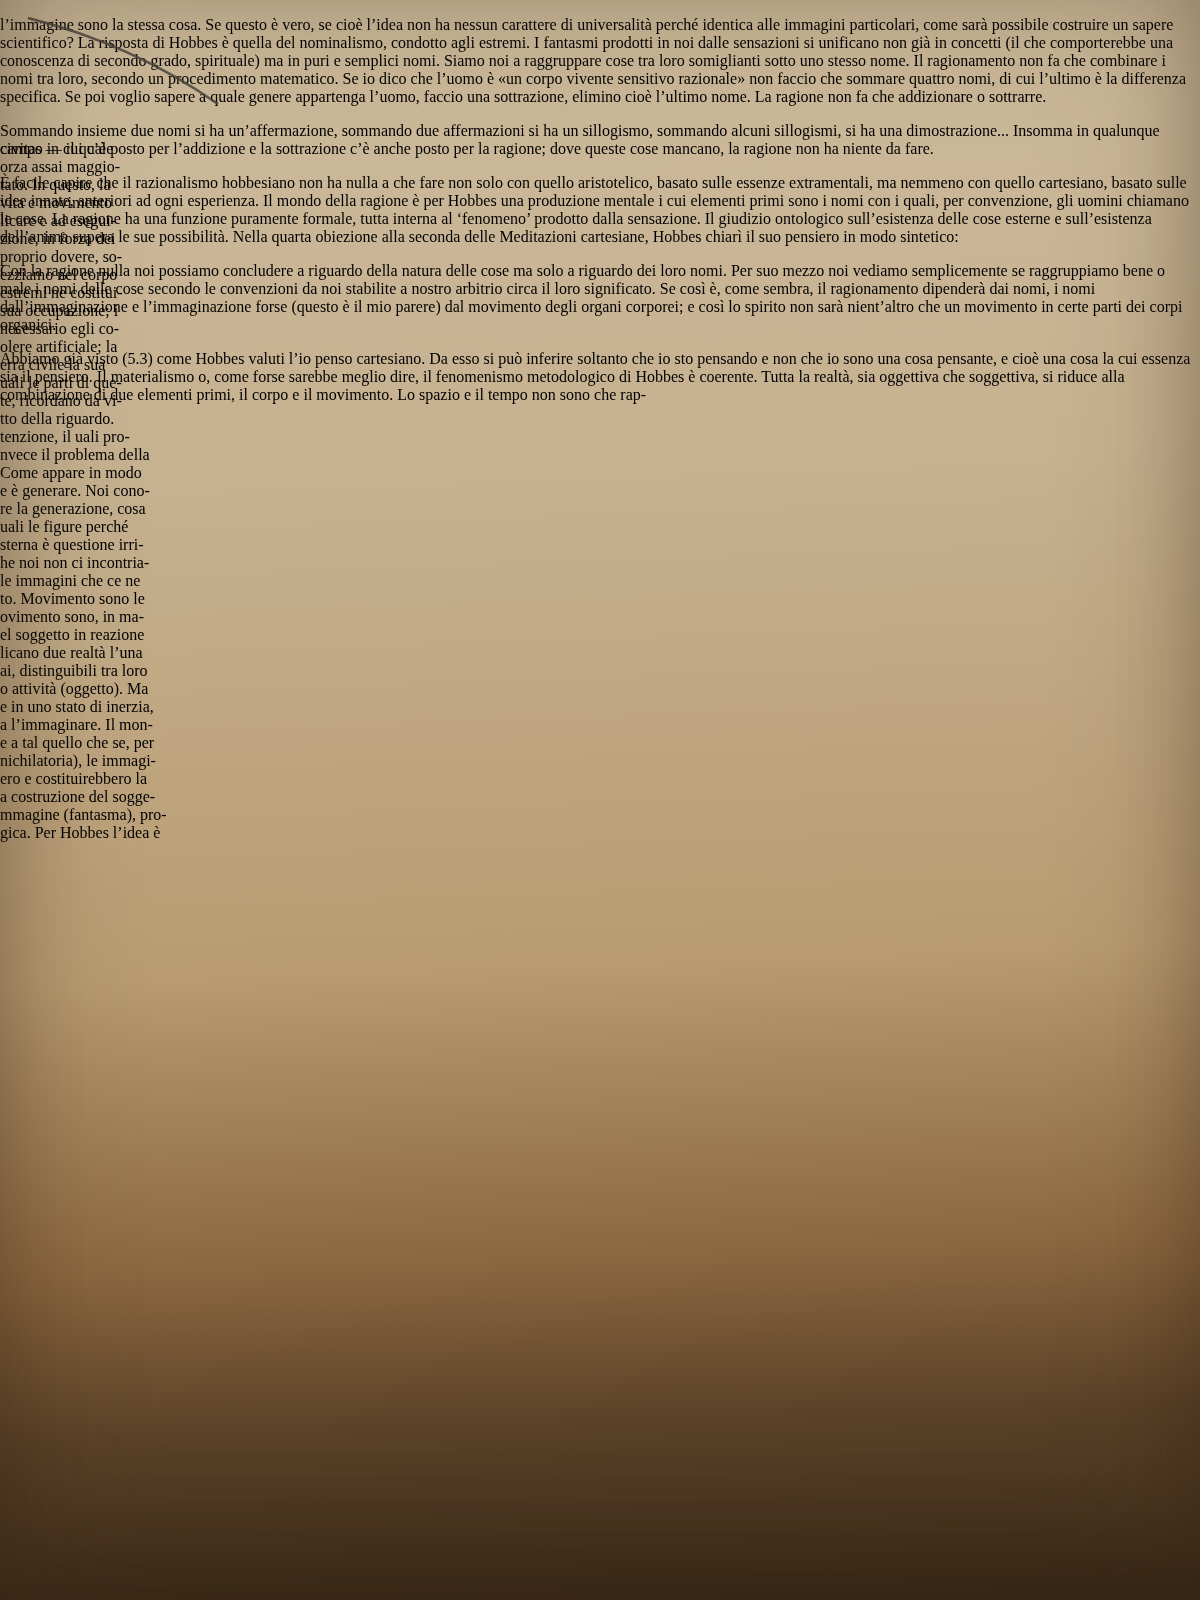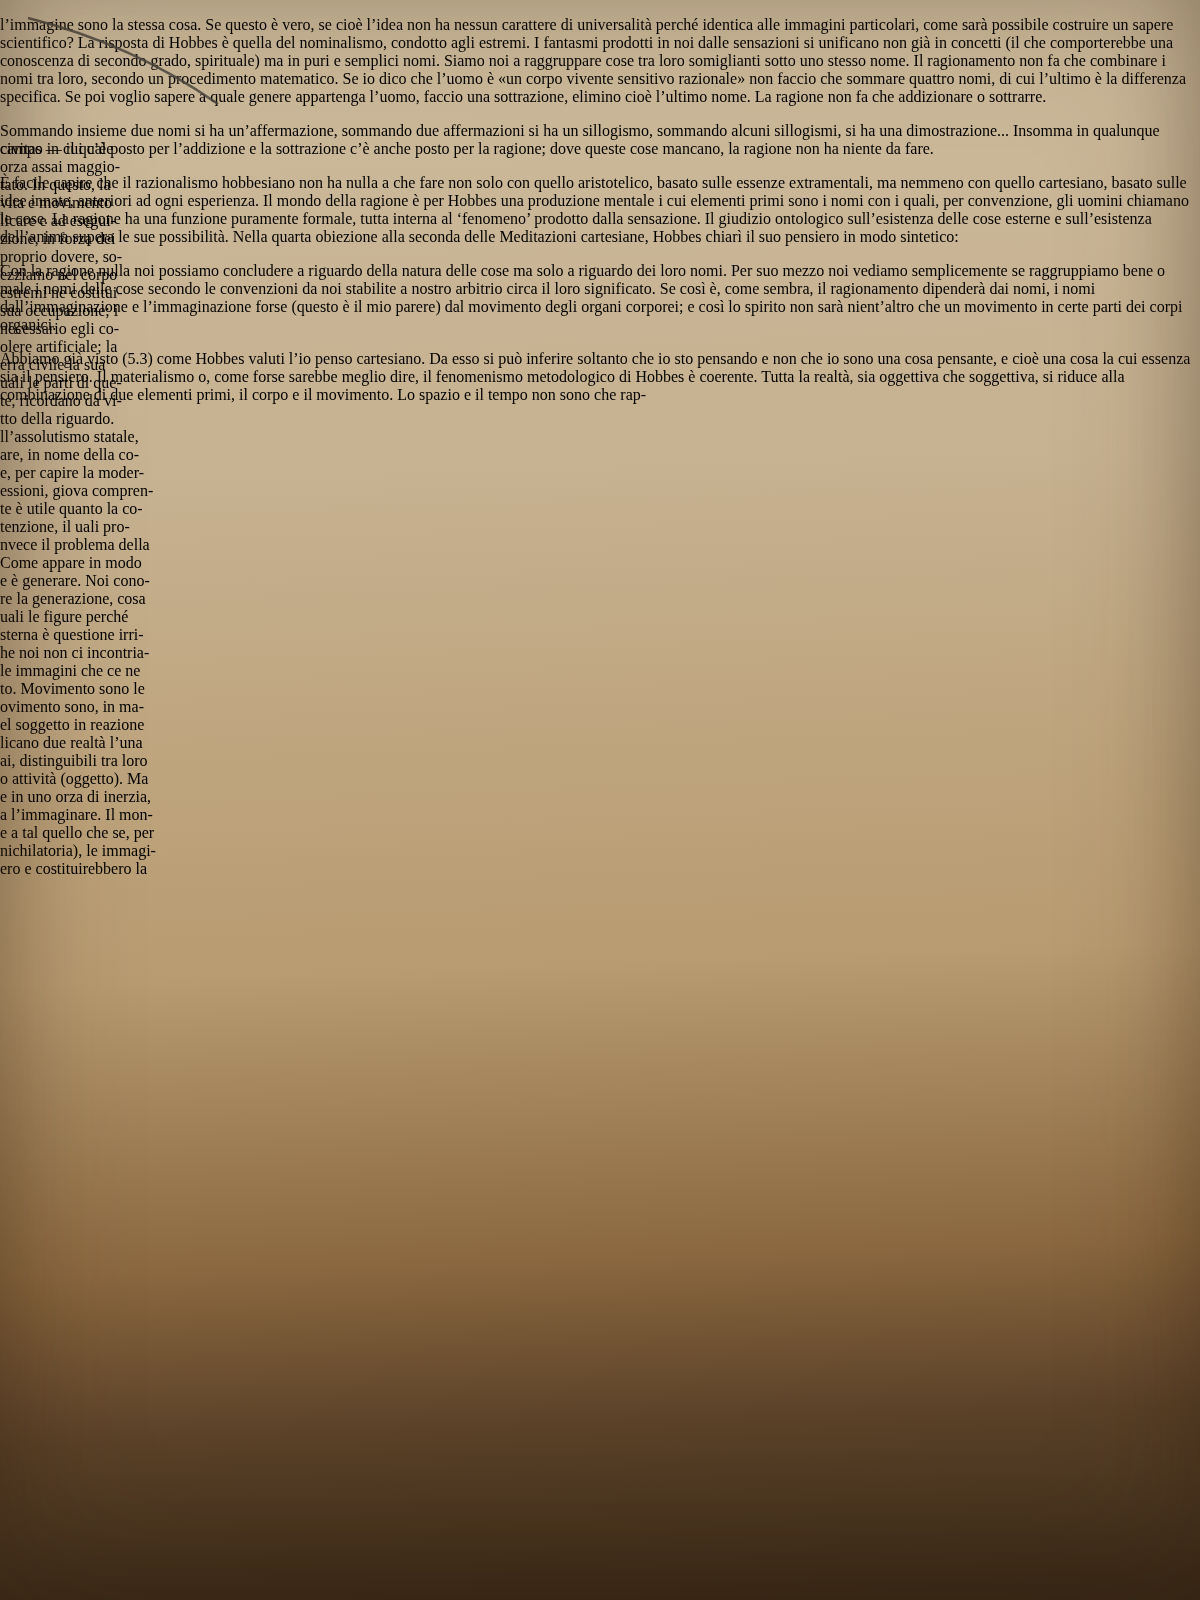--- a/index.html
+++ b/index.html
@@ -107,48 +107,46 @@
           <div class="lp-line"><span>ezziamo nel corpo</span></div>
           <div class="lp-line"><span>estremi ne costitui-</span></div>
           <div class="lp-line"><span>sua occupazione; i</span></div>
           <div class="lp-line"><span>necessario egli co-</span></div>
           <div class="lp-line"><span>olere artificiale; la</span></div>
           <div class="lp-line"><span>erra civile la sua</span></div>
           <div class="lp-line"><span>uali le parti di que-</span></div>
           <div class="lp-line"><span>te, ricordano da vi-</span></div>
           <div class="lp-line"><span>tto della riguardo.</span></div>
         </div>
-        <div class="lp-group lp-g1">
-          <div class="lp-line"><span>ll’assolutismo statale,</span></div>
-          <div class="lp-line"><span>are, in nome della co-</span></div>
-          <div class="lp-line"><span>e, per capire la moder-</span></div>
-          <div class="lp-line"><span>essioni, giova compren-</span></div>
-          <div class="lp-line"><span>te è utile quanto la co-</span></div>
-        </div>
         <div class="lp-group lp-g2">
           <div class="lp-line"><span>tenzione, il uali pro-</span></div>
           <div class="lp-line"><span>nvece il problema della</span></div>
           <div class="lp-line"><span>Come appare in modo</span></div>
           <div class="lp-line"><span>e </span><span class="u-green">è generare.</span><span> </span><span class="u-green">Noi cono-</span></div>
           <div class="lp-line"><span class="u-green">re la generazione</span><span>, cosa</span></div>
           <div class="lp-line"><span>uali le figure perché</span></div>
           <div class="lp-line"><span>sterna è questione irri-</span></div>
           <div class="lp-line"><span>he noi non ci incontria-</span></div>
           <div class="lp-line"><span class="u-green">le immagini che ce ne</span></div>
           <div class="lp-line"><span>to. Movimento sono le</span></div>
           <div class="lp-line"><span>ovimento sono, in ma-</span></div>
           <div class="lp-line"><span>el soggetto in reazione</span></div>
           <div class="lp-line"><span>licano due realtà l’una</span></div>
           <div class="lp-line"><span>ai, distinguibili tra loro</span></div>
           <div class="lp-line"><span>o attività (oggetto). Ma</span></div>
-          <div class="lp-line"><span>e in uno orza di inerzia,</span></div>
+          <div class="lp-line"><span>e in uno stato di inerzia,</span></div>
           <div class="lp-line"><span>a </span><span class="u-blue">l’immaginare</span><span>. Il mon-</span></div>
           <div class="lp-line"><span>e a tal quello che se, per</span></div>
           <div class="lp-line"><span class="it">nichilatoria)</span><span>, le immagi-</span></div>
           <div class="lp-line"><span>ero e costituirebbero la</span></div>
+        </div>
+        <div class="lp-group lp-g3">
+          <div class="lp-line"><span>a costruzione del sogge-</span></div>
+          <div class="lp-line"><span>mmagine (</span><span class="it">fantasma</span><span>), pro-</span></div>
+          <div class="lp-line"><span>gica. Per Hobbes l’idea è</span></div>
         </div>
       </div>
   </div>
 
   <div class="black-corner"></div>
   <div class="gutter"></div>
 
   <div class="right-page">
     <div class="rp-rule"></div>
     <div class="rp-body">

